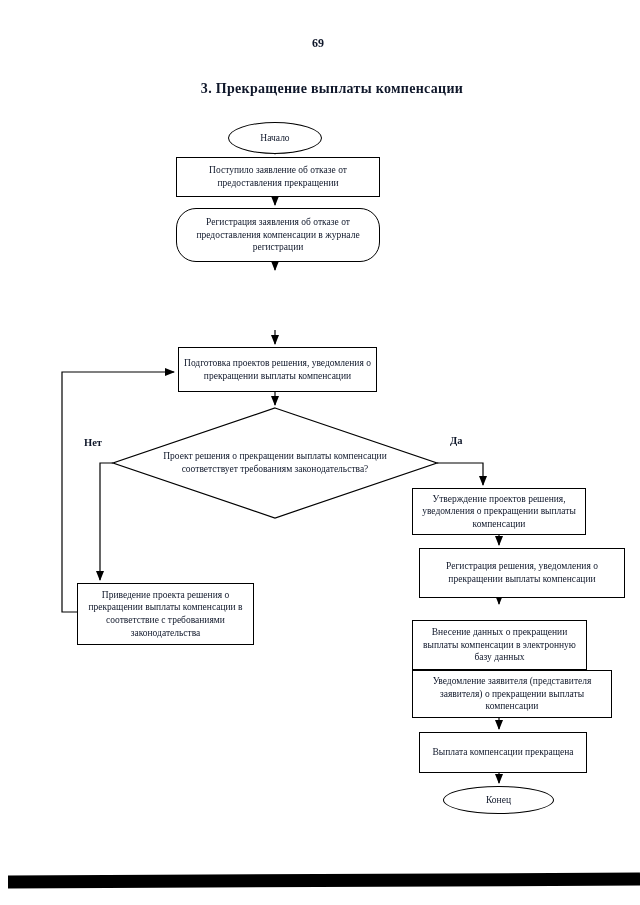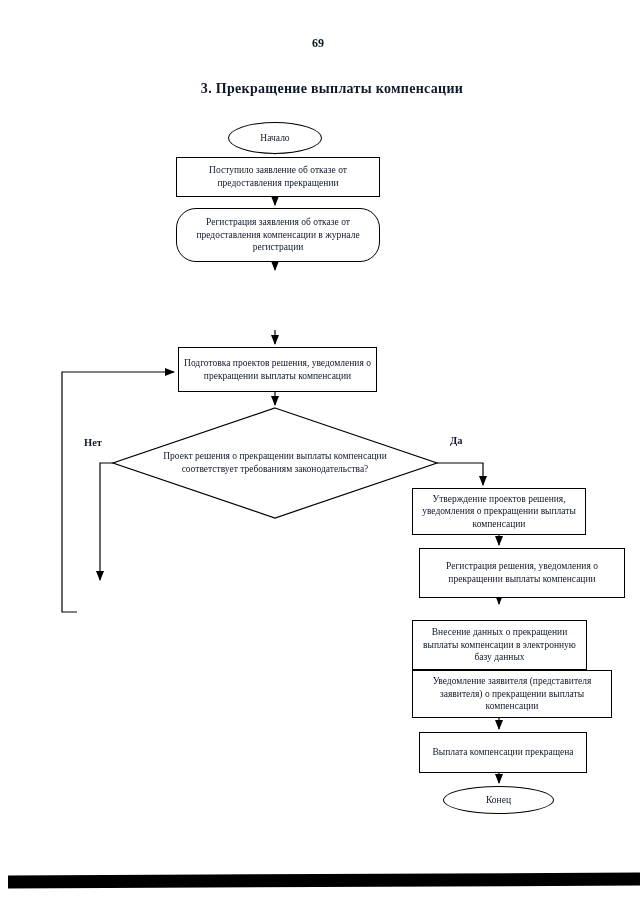--- a/index.html
+++ b/index.html
@@ -130,20 +130,21 @@
   <div class="node terminator n-start">Начало</div>
 
   <div class="node n-s1">Поступило заявление об отказе от предоставления прекращении</div>
   <div class="node n-s2">Регистрация заявления об отказе от предоставления компенсации в журнале регистрации</div>
   <div class="node n-s4">Подготовка проектов решения, уведомления о прекращении выплаты компенсации</div>
 
   <div class="decision-text n-dec">Проект решения о прекращении выплаты компенсации соответствует требованиям законодательства?</div>
   <div class="branch-label lbl-no">Нет</div>
   <div class="branch-label lbl-yes">Да</div>
 
+  <div class="node n-no">Приведение проекта решения о прекращении выплаты компенсации в соответствие с требованиями законодательства</div>
 
   <div class="node n-y1">Утверждение проектов решения, уведомления о прекращении выплаты компенсации</div>
   <div class="node n-y2">Регистрация решения, уведомления о прекращении выплаты компенсации</div>
   <div class="node n-y3">Внесение данных о прекращении выплаты компенсации в электронную базу данных</div>
   <div class="node n-y4">Уведомление заявителя (представителя заявителя) о прекращении выплаты компенсации</div>
   <div class="node terminator n-end">Конец</div>
 
   <div class="node n-y5">Выплата компенсации прекращена</div>
 
   <div class="bottom-bar"></div>

